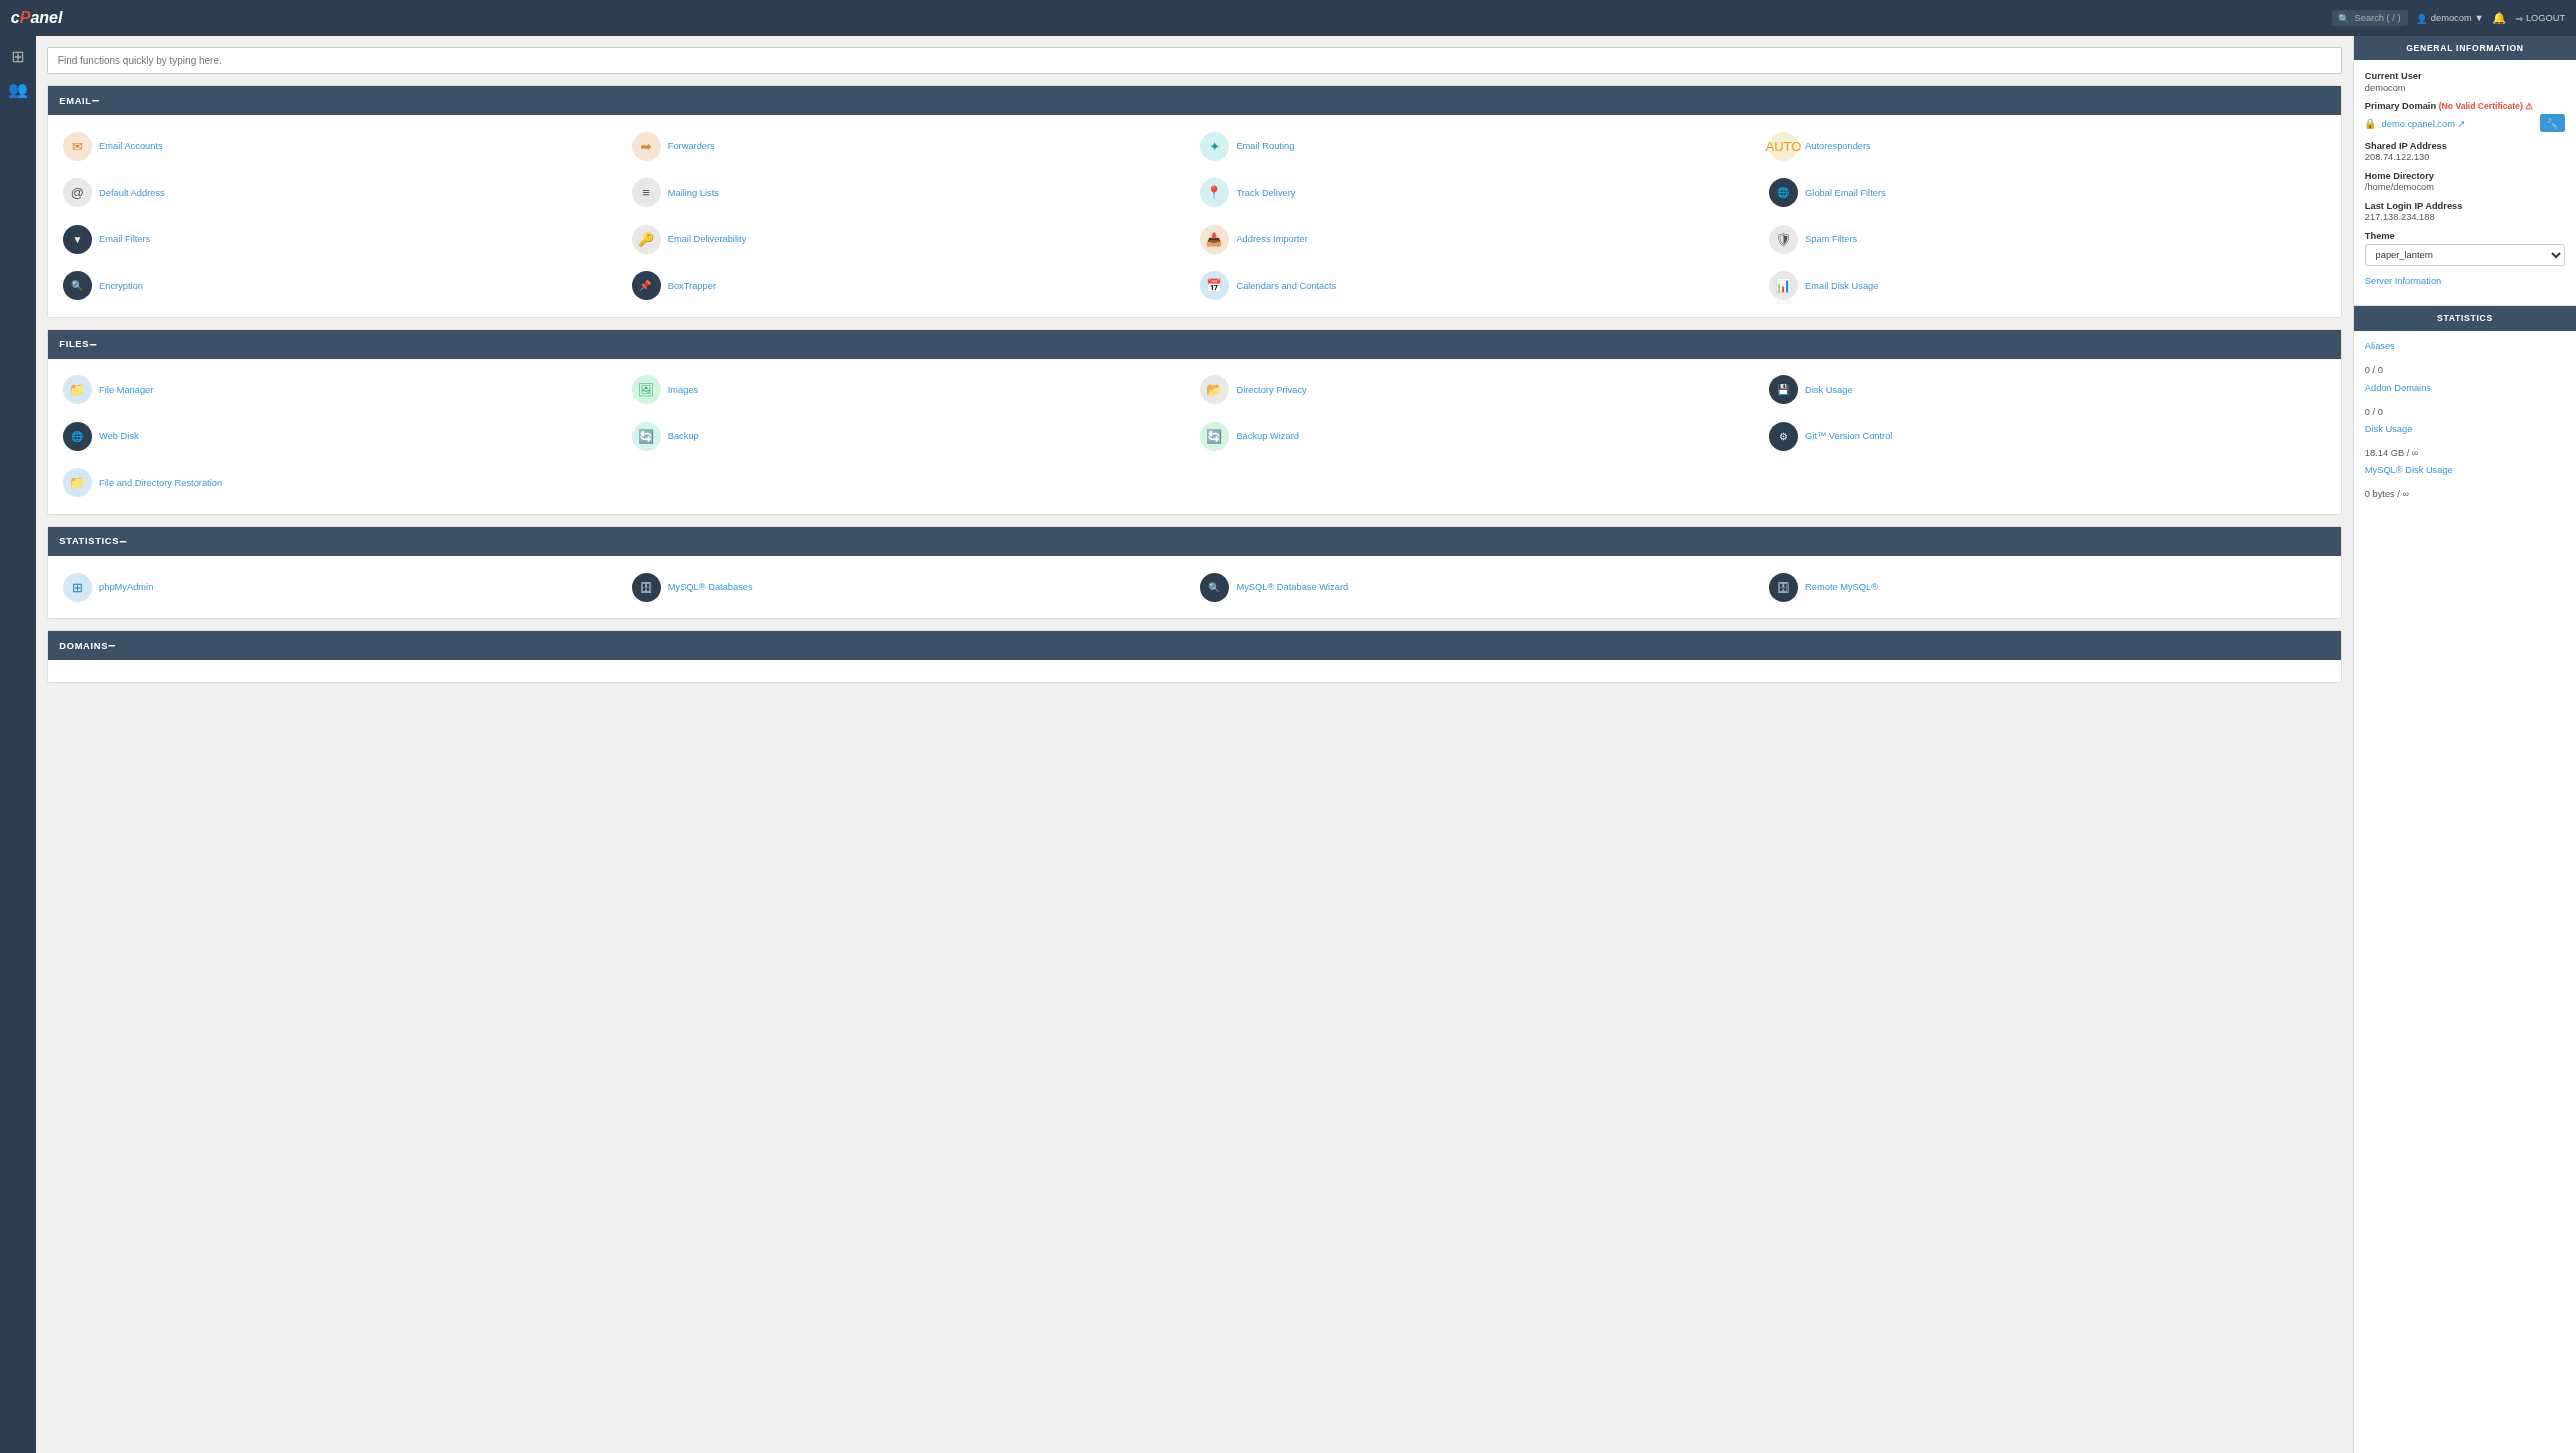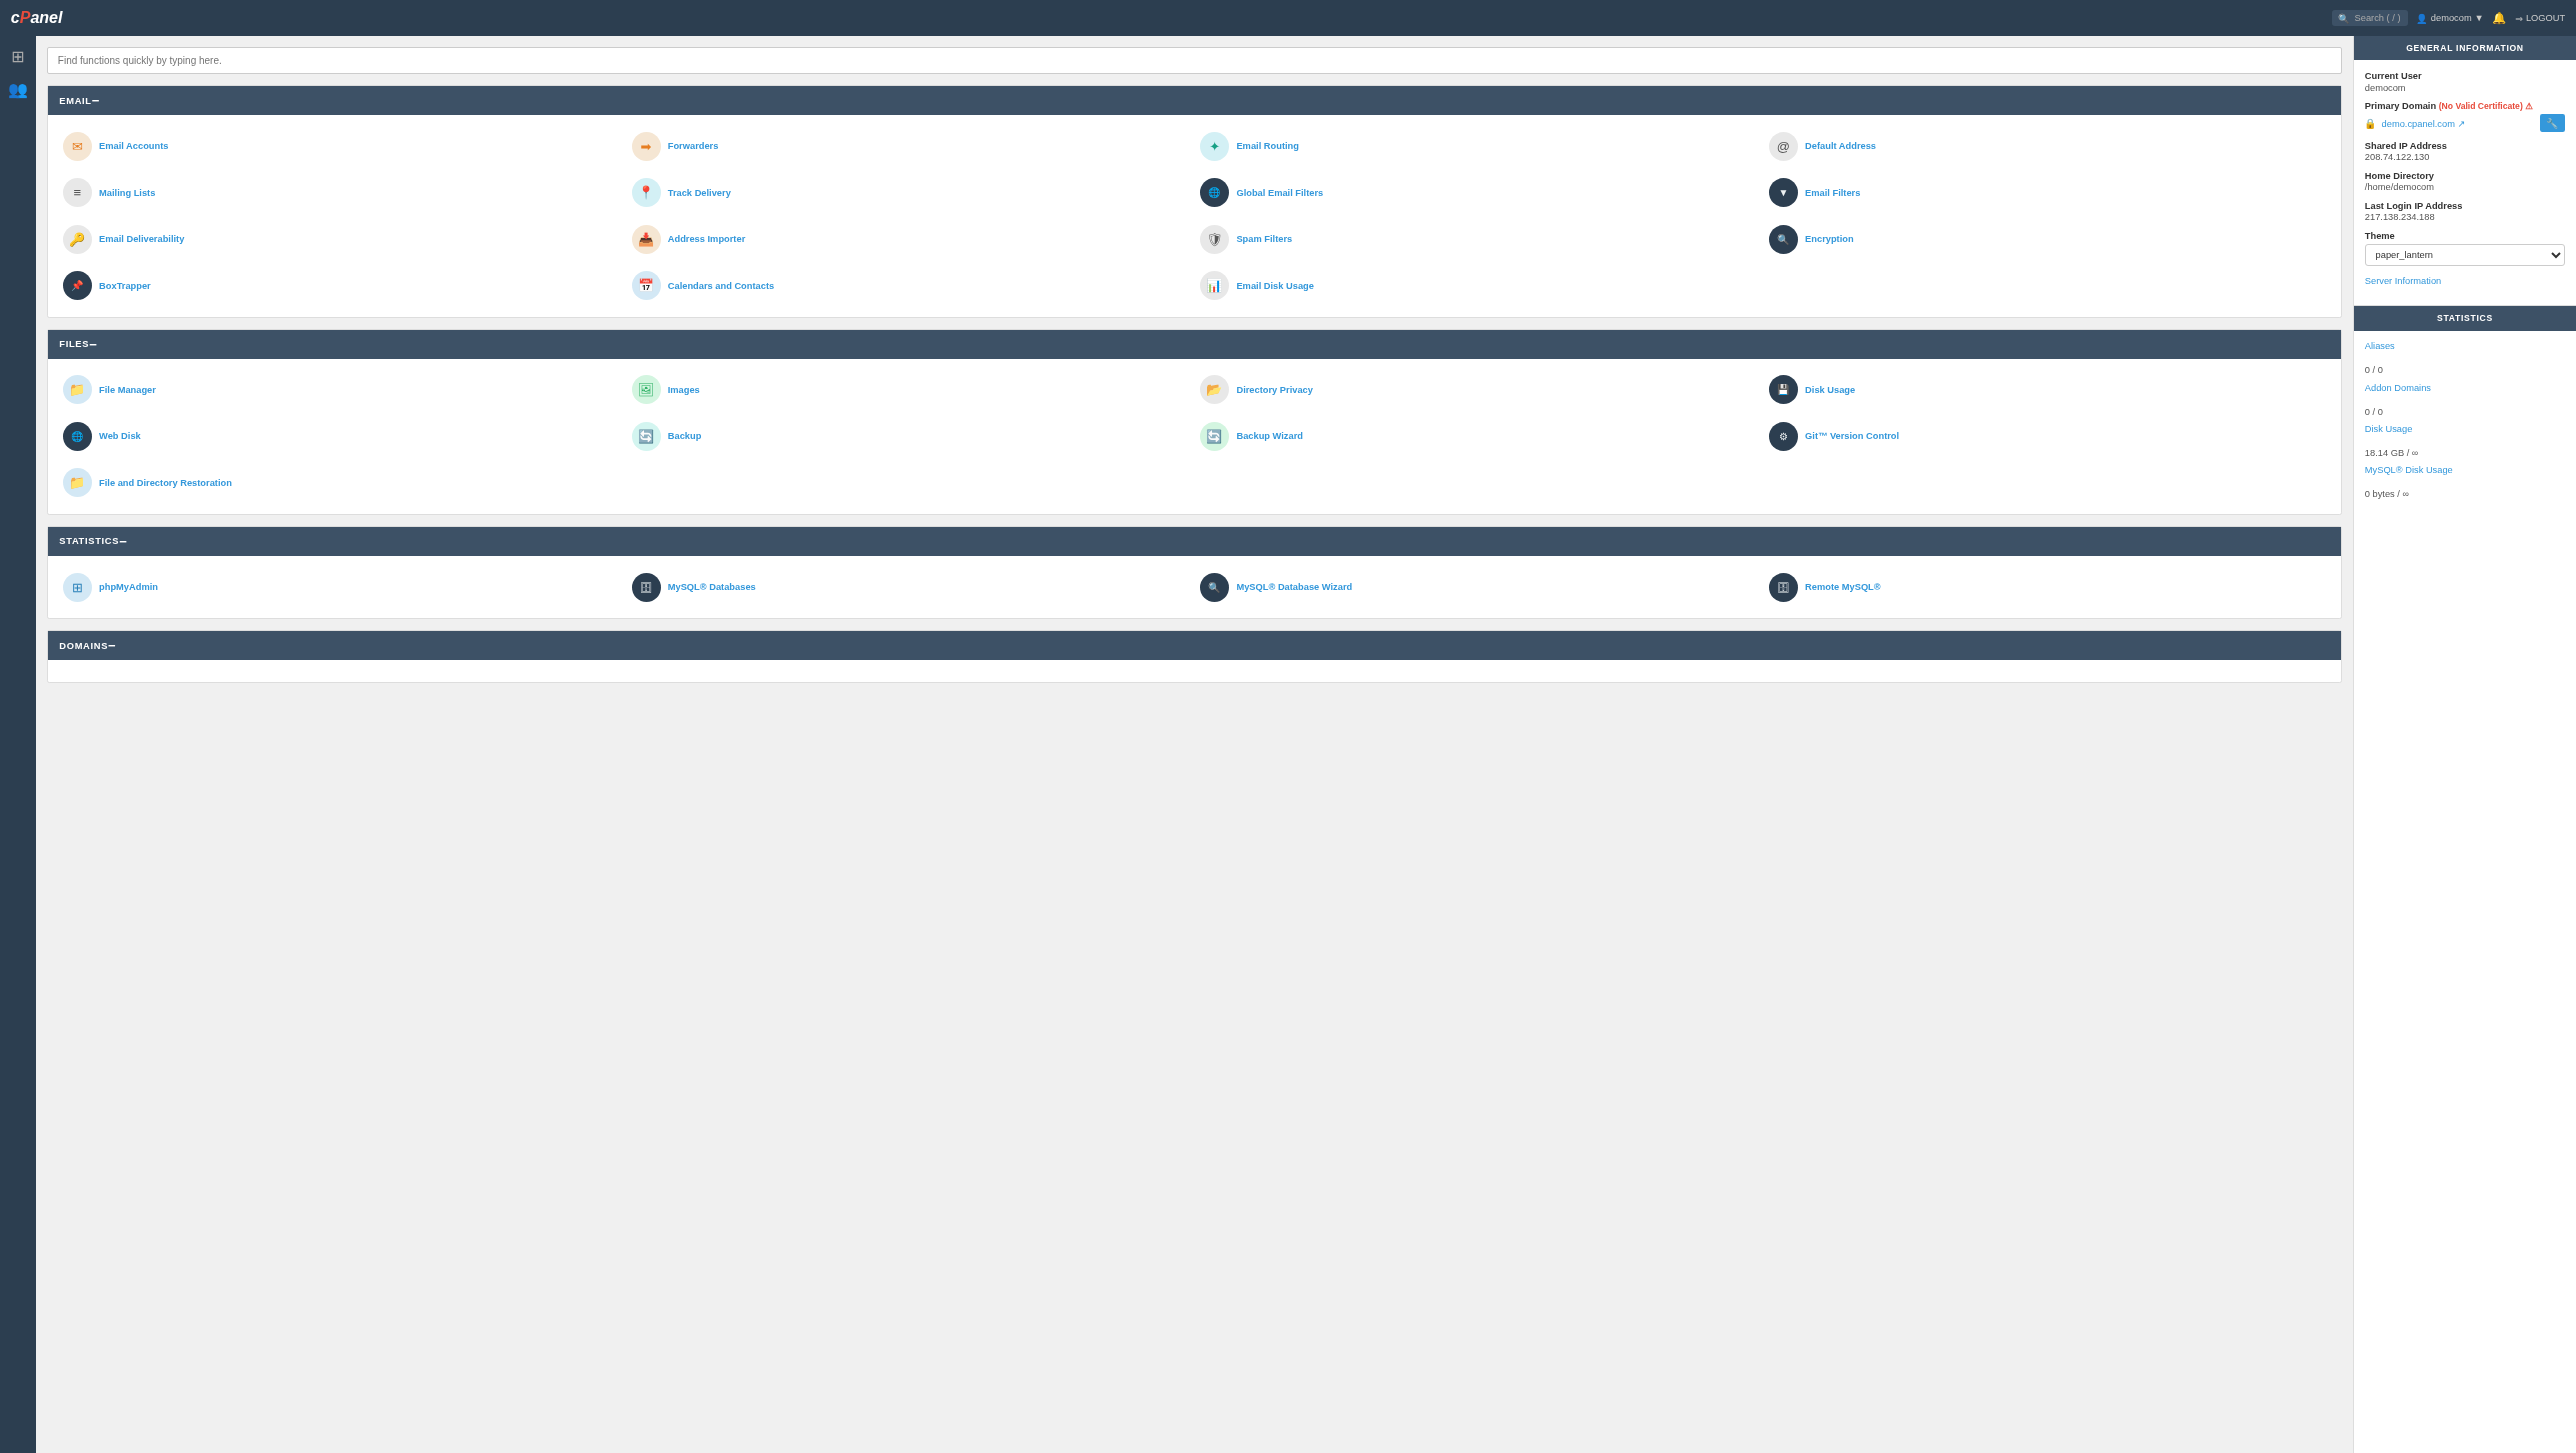--- a/index.html
+++ b/index.html
@@ -151,21 +151,20 @@
       border-radius: 50%;
       display: flex;
       align-items: center;
       justify-content: center;
       font-size: 13px;
     }
     .item-label {
       color: #3498db;
       font-size: 9.3px;
       line-height: 1.3;
-      font-weight: bold;
     }
 
     
     .rp-header {
       background: #3d5166;
       color: white;
       font-size: 8.6px;
       font-weight: bold;
       letter-spacing: 0.7px;
       padding: 7.2px 11.5px;
@@ -245,20 +244,24 @@
           </div>
           <div class="item">
             <div class="item-icon" style="background: rgb(245, 230, 211); color: rgb(230, 126, 34); font-size: 13px;">➡</div>
             <span class="item-label">Forwarders</span>
           </div>
           <div class="item">
             <div class="item-icon" style="background: rgb(211, 240, 245); color: rgb(22, 160, 133); font-size: 13px;">✦</div>
             <span class="item-label">Email Routing</span>
           </div>
           <div class="item">
+            <div class="item-icon" style="background: rgb(245, 240, 211); color: rgb(243, 156, 18); font-size: 13px;">AUTO</div>
+            <span class="item-label">Autoresponders</span>
+          </div>
+          <div class="item">
             <div class="item-icon" style="background: rgb(232, 232, 232); color: rgb(85, 85, 85); font-size: 13px;">@</div>
             <span class="item-label">Default Address</span>
           </div>
           <div class="item">
             <div class="item-icon" style="background: rgb(232, 232, 232); color: rgb(85, 85, 85); font-size: 13px;">≡</div>
             <span class="item-label">Mailing Lists</span>
           </div>
           <div class="item">
             <div class="item-icon" style="background: rgb(211, 240, 245); color: rgb(22, 160, 133); font-size: 13px;">📍</div>
             <span class="item-label">Track Delivery</span>

